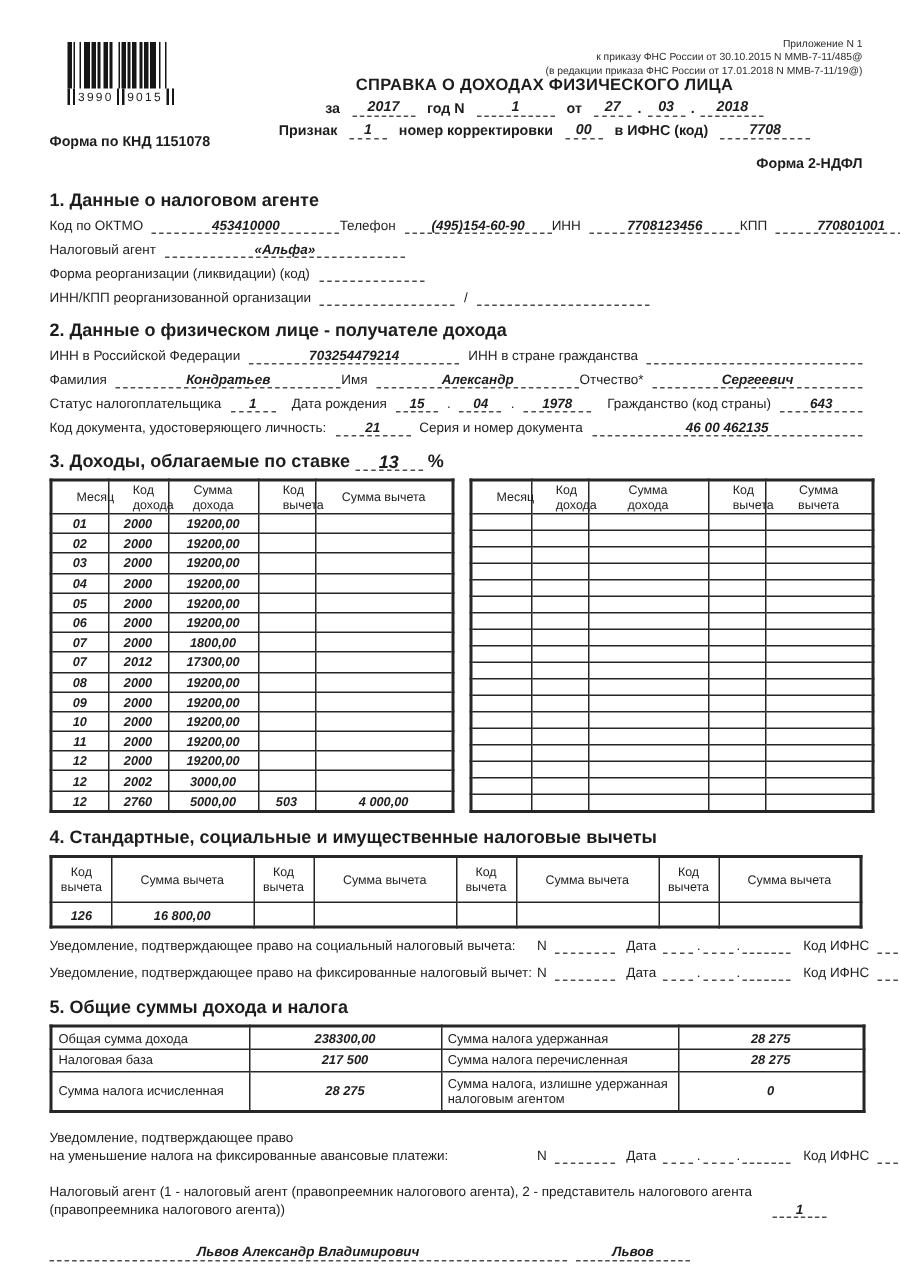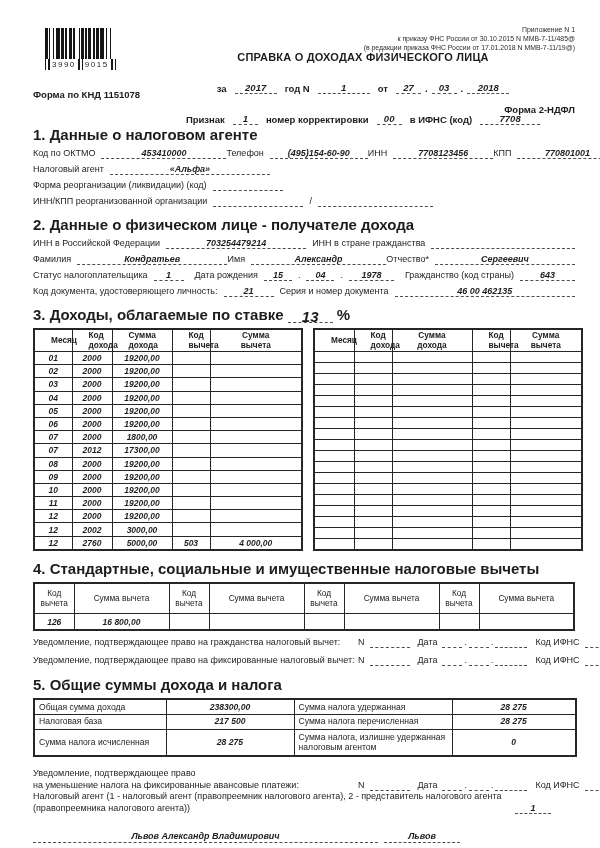--- a/index.html
+++ b/index.html
@@ -12,41 +12,41 @@
   .bars{display:flex;height:31px;align-items:stretch;}
   .bars span{display:block;height:100%;}
   .bars .b{background:#161616;}
   .bc-bottom{display:flex;height:11px;align-items:stretch;}
   .bc-guard{width:5px;background:linear-gradient(90deg,#161616 0 1.5px,transparent 1.5px 3.5px,#161616 3.5px 5px);}
   .bc-num{font-size:8px;line-height:11px;padding:0 2px;letter-spacing:1.5px;}
   .knd{position:absolute;left:0;top:64px;font-weight:bold;font-size:9.5px;}
   .appendix{position:absolute;right:0;top:0;text-align:right;font-size:6.9px;line-height:9px;color:#2c2c2c;}
   .title-block{position:absolute;left:118px;right:0;top:26px;text-align:center;}
   .title{font-weight:bold;font-size:11px;letter-spacing:.2px;}
-  .t-line{margin-top:20px;font-weight:bold;font-size:9.5px;display:flex;justify-content:center;align-items:flex-end;white-space:nowrap;}
+  .t-line{margin-top:4px;font-weight:bold;font-size:9.5px;display:flex;justify-content:center;align-items:flex-end;white-space:nowrap;}
   .t-line .sp{padding:0 4px;}
   .form-ndfl{position:absolute;right:0;top:79px;font-weight:bold;font-size:9.5px;}
   
   .dv{display:inline-block;border-bottom:1px dashed #4d4d4d;text-align:center;
       font-weight:bold;font-style:italic;line-height:10px;vertical-align:bottom;min-height:10px;}
   .w20{width:20px}.w25{width:25px}.w28{width:28px}.w30{width:30px}.w36{width:36px}.w40{width:40px}
   .w42{width:42px}.w45{width:45px}.w50{width:50px}.w52{width:52px}.w55{width:55px}.w60{width:60px}
   .w70{width:70px}.w90{width:90px}.w98{width:98px}.w100{width:100px}.w115{width:115px}
   .w125{width:125px}.w140{width:140px}.w135{width:135px}.w150{width:150px}.w160{width:160px}
   .flexfill{flex:1;}
-  .sec-title{font-weight:bold;font-size:15px;margin-top:9px;}
+  .sec-title{font-weight:bold;font-size:12px;margin-top:9px;}
   .line{display:flex;align-items:flex-end;margin-top:5px;white-space:nowrap;}
   .line.between{justify-content:space-between;}
   .pair{display:flex;align-items:flex-end;}
   .lab{padding-right:6px;line-height:11px;}
   .lab2{padding:0 6px;line-height:11px;}
   
   .tables{display:flex;gap:10px;margin-top:5px;}
   table.inc{border-collapse:collapse;table-layout:fixed;border:2px solid #262626;}
-  .inc th{font-weight:bold;font-size:8.3px;line-height:9.5px;padding:1px 16px;border:1px solid #262626;text-align:center;vertical-align:middle;}
+  .inc th{font-weight:normal;font-size:8.3px;line-height:9.5px;padding:1px 16px;border:1px solid #262626;text-align:center;vertical-align:middle;}
   .inc td{font-weight:bold;font-style:italic;font-size:8.5px;text-align:center;padding:0;border:1px solid #262626;height:10px;line-height:10px;}
   .inc-left{width:274px;}
   .inc-right{width:268px;height:187px;}
   
   table.ded{border-collapse:collapse;table-layout:fixed;border:2px solid #262626;width:542px;margin-top:5px;}
   .ded th{font-weight:normal;font-size:8.3px;line-height:9.5px;border:1px solid #262626;height:27px;text-align:center;vertical-align:middle;}
   .ded td{font-weight:bold;font-style:italic;font-size:8.5px;text-align:center;border:1px solid #262626;height:13px;line-height:12px;}
   .notice-row{position:relative;margin-top:6px;height:12px;line-height:11px;white-space:nowrap;}
   .notice-group{position:absolute;left:325px;top:0;display:flex;align-items:flex-end;white-space:nowrap;}
   .notice-group .nl{padding:0 5px 0 0;}
@@ -54,21 +54,21 @@
   .notice-group .dot{padding:0 2px;}
   
   table.sum{border-collapse:collapse;table-layout:fixed;border:2px solid #262626;width:542px;margin-top:5px;}
   .sum td{border:1px solid #262626;font-size:8.6px;line-height:10.5px;vertical-align:middle;}
   .sum td.lbl{padding:1px 4px;}
   .sum td.val{text-align:center;font-weight:bold;font-style:italic;}
   .sum tr.short{height:15px;}
   .sum tr.tall{height:27px;}
   .notice5{position:relative;margin-top:11px;line-height:11.5px;}
   
-  .agent-note{line-height:11.5px;}
+  .agent-note{margin-top:13px;line-height:11.5px;}
   .agent-line2{display:flex;}
   .agent-line2 .dv{margin-left:auto;margin-right:24px;}
   .sig-row{display:flex;margin-top:17px;align-items:flex-end;}
   .sig1{width:345px;}
   .sig2{width:76px;margin-left:6px;}
   .sig-val{border-bottom:1px dashed #4d4d4d;text-align:center;font-weight:bold;font-style:italic;padding-bottom:1px;line-height:10px;}
 </style>
 </head>
 <body>
 
@@ -552,21 +552,21 @@
       <td></td>
       <td></td>
       <td></td>
       <td></td>
       <td></td>
       <td></td>
     </tr>
       </tbody>
   </table>
   <div class="notice-row">
-    <span>Уведомление, подтверждающее право на гражданства налоговый вычет:</span>
+    <span>Уведомление, подтверждающее право на социальный налоговый вычета:</span>
     <span class="notice-group">
       <span class="nl">N</span>
         <span class="dv w40"></span>
       <span class="nl2">Дата</span>
         <span class="dv w20"></span>
         <span class="dot">.</span>
         <span class="dv w20"></span>
         <span class="dot">.</span>
         <span class="dv w32" style="width:32px"></span>
       <span class="nl2">Код ИФНС</span>

